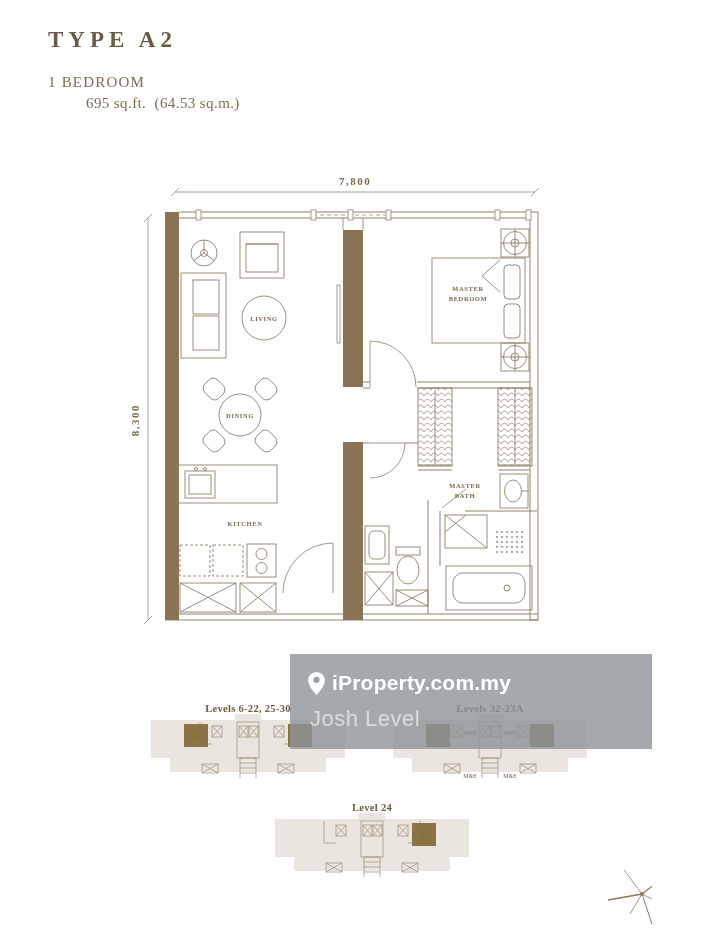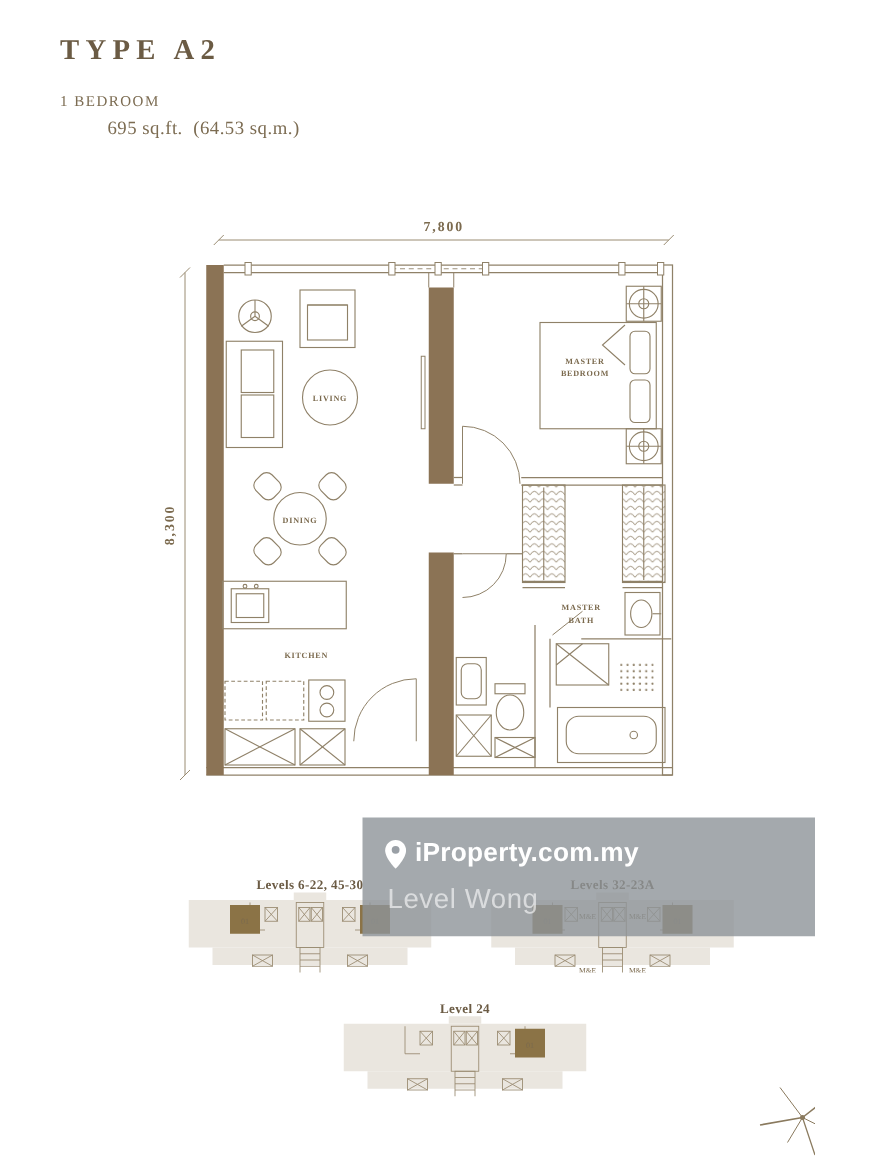--- a/index.html
+++ b/index.html
@@ -1,20 +1,20 @@
 <!DOCTYPE html>
 <html><head>
 <meta charset="utf-8">
 <style>
   html,body{margin:0;padding:0;}
   .page{position:relative;width:652px;height:939px;background:#ffffff;overflow:hidden;
         font-family:"Liberation Serif", serif;}
   .title{position:absolute;left:48px;top:27px;font-size:23px;font-weight:700;
          letter-spacing:5px;color:#6b5b44;}
-  .sub1{position:absolute;left:48px;top:74px;font-size:12px;letter-spacing:1.2px;color:#7c6c52;}
+  .sub1{position:absolute;left:48px;top:74px;font-size:15px;letter-spacing:1.2px;color:#7c6c52;}
   .sub2{position:absolute;left:48px;top:95px;font-size:15px;letter-spacing:0.4px;color:#7c6c52;white-space:pre;margin-left:38px;}
   svg{position:absolute;}
   .kp-label{position:absolute;font-size:10.5px;font-weight:700;color:#6b5b44;
             text-align:center;letter-spacing:0.3px;}
   .watermark{position:absolute;left:290px;top:654px;width:414px;height:95px;
              background:rgba(141,147,153,0.80);z-index:5;
              font-family:"Liberation Sans", sans-serif;}
   .wm-brand{position:absolute;left:18px;top:17px;display:flex;align-items:center;gap:7px;
             color:#ffffff;font-size:21px;font-weight:700;letter-spacing:0.2px;}
   .wm-agent{position:absolute;left:20px;top:52px;color:rgba(255,255,255,0.60);
@@ -221,21 +221,21 @@
     <g stroke="#8f8168" stroke-width="0.9" fill="none">
       <rect x="235" y="402" width="28" height="33"></rect>
       <line x1="235" y1="402" x2="263" y2="435"></line>
         <line x1="263" y1="402" x2="235" y2="435"></line>
       <rect x="266" y="420" width="32" height="16"></rect>
       <line x1="266" y1="420" x2="298" y2="436"></line>
         <line x1="298" y1="420" x2="266" y2="436"></line>
     </g>
   </svg>
 
-  <div class="kp-label" style="left:148px;top:703px;width:200px;">Levels 6-22, 45-30</div>
+  <div class="kp-label" style="left:148px;top:703px;width:200px;">Levels 6-22, 25-30</div>
   <div class="kp-label" style="left:390px;top:703px;width:200px;">Levels 32-23A</div>
   <div class="kp-label" style="left:272px;top:802px;width:200px;">Level 24</div>
 
   <svg style="left:148px;top:708px;" width="200" height="70" viewBox="-100 -34 200 70">
     <rect x="-97" y="-22" width="194" height="38" fill="#eae6df"></rect>
     <rect x="-78" y="16" width="156" height="14" fill="#eae6df"></rect>
     <rect x="-13" y="-28" width="26" height="6" fill="#eae6df"></rect>
     <g stroke="#9a8c72" stroke-width="0.7" fill="none">
       <rect x="-11" y="-20" width="22" height="36"></rect>
       <rect x="-9" y="-16" width="9" height="11"></rect>
@@ -346,21 +346,21 @@
   </svg>
 
   <div class="watermark">
     <div class="wm-brand">
       <svg style="position:static;" width="17" height="23" viewBox="0 0 16 22">
         <path d="M8,0 C3.6,0 0,3.6 0,8 c0,6 8,14 8,14 s8,-8 8,-14 C16,3.6 12.4,0 8,0 z" fill="#ffffff"></path>
         <circle cx="8" cy="7.5" r="3" fill="#9aa0a6"></circle>
       </svg>
       <span>iProperty.com.my</span>
     </div>
-    <div class="wm-agent">Level Wong</div>
+    <div class="wm-agent">Josh Level</div>
   </div>
 
   <svg style="left:600px;top:862px;" width="100" height="70" viewBox="0 0 100 70">
     <g stroke="#8a7a5e" fill="none">
       <line x1="42" y1="32" x2="8" y2="38" stroke-width="1.4"></line>
       <line x1="42" y1="32" x2="70" y2="10" stroke-width="1.2"></line>
       <line x1="42" y1="32" x2="52" y2="62" stroke-width="1"></line>
       <line x1="42" y1="32" x2="24" y2="8" stroke-width="0.8"></line>
       <line x1="42" y1="32" x2="66" y2="44" stroke-width="0.8"></line>
       <line x1="42" y1="32" x2="30" y2="52" stroke-width="0.8"></line>

